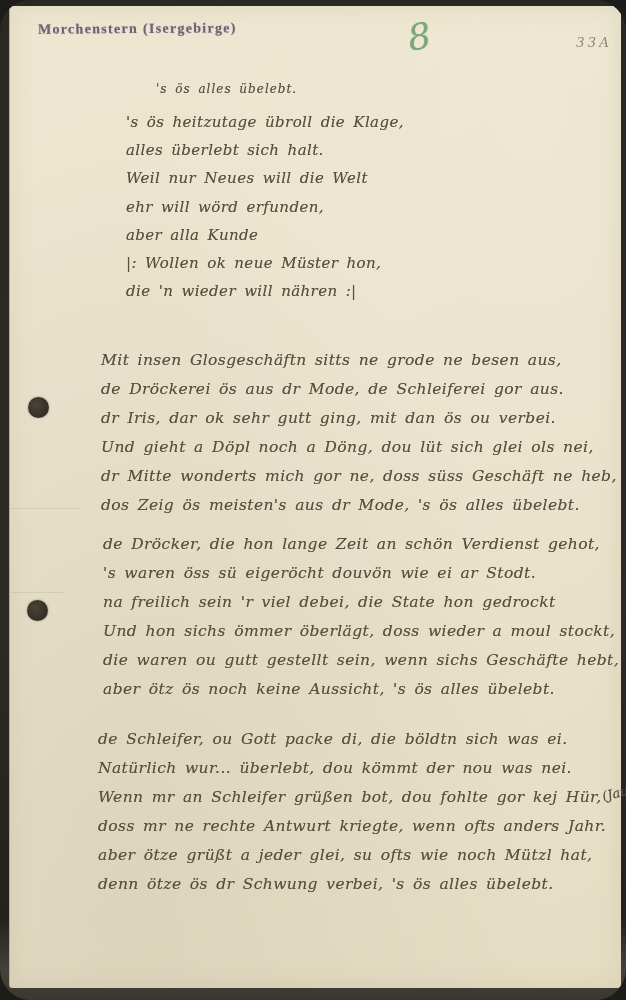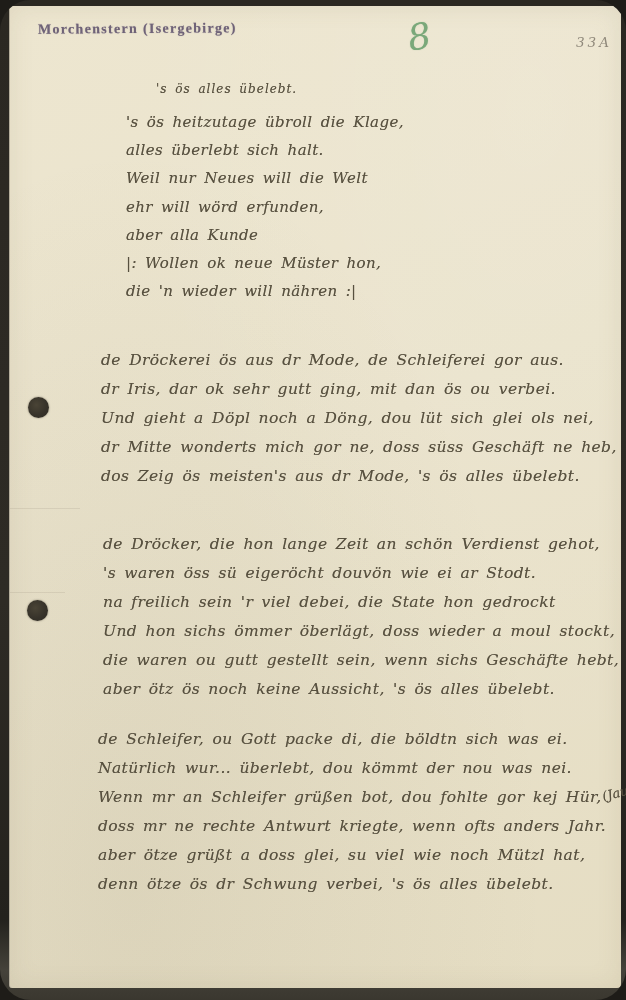--- a/index.html
+++ b/index.html
@@ -92,20 +92,21 @@
         <div class="poem-line">'s ös heitzutage übroll die Klage,</div>
         <div class="poem-line">alles überlebt sich halt.</div>
         <div class="poem-line">Weil nur Neues will die Welt</div>
         <div class="poem-line">ehr will wörd erfunden,</div>
         <div class="poem-line">aber alla Kunde</div>
         <div class="poem-line">|: Wollen ok neue Müster hon,</div>
         <div class="poem-line">die 'n wieder will nähren :|</div>
       </div>
 
     <div id="stanza-2" class="stanza hand" style="left:91px;top:340px;">
+        <div class="poem-line">Mit insen Glosgeschäftn sitts ne grode ne besen aus,</div>
         <div class="poem-line">de Dröckerei ös aus dr Mode, de Schleiferei gor aus.</div>
         <div class="poem-line">dr Iris, dar ok sehr gutt ging, mit dan ös ou verbei.</div>
         <div class="poem-line">Und gieht a Döpl noch a Döng, dou lüt sich glei ols nei,</div>
         <div class="poem-line">dr Mitte wonderts mich gor ne, doss süss Geschäft ne heb,</div>
         <div class="poem-line">dos Zeig ös meisten's aus dr Mode, 's ös alles übelebt.</div>
       </div>
 
     <div id="stanza-3" class="stanza hand" style="left:93px;top:524px;">
         <div class="poem-line">de Dröcker, die hon lange Zeit an schön Verdienst gehot,</div>
         <div class="poem-line">'s waren öss sü eigeröcht douvön wie ei ar Stodt.</div>
@@ -113,21 +114,21 @@
         <div class="poem-line">Und hon sichs ömmer öberlägt, doss wieder a moul stockt,</div>
         <div class="poem-line">die waren ou gutt gestellt sein, wenn sichs Geschäfte hebt,</div>
         <div class="poem-line">aber ötz ös noch keine Aussicht, 's ös alles übelebt.</div>
       </div>
 
     <div id="stanza-4" class="stanza hand" style="left:88px;top:719px;">
         <div class="poem-line">de Schleifer, ou Gott packe di, die böldtn sich was ei.</div>
         <div class="poem-line">Natürlich wur... überlebt, dou kömmt der nou was nei.</div>
         <div class="poem-line">Wenn mr an Schleifer grüßen bot, dou fohlte gor kej Hür,</div>
         <div class="poem-line">doss mr ne rechte Antwurt kriegte, wenn ofts anders Jahr.</div>
-        <div class="poem-line">aber ötze grüßt a doss glei, su viel wie noch Mützl hat,</div>
+        <div class="poem-line">aber ötze grüßt a jeder glei, su ofts wie noch Mützl hat,</div>
         <div class="poem-line">denn ötze ös dr Schwung verbei, 's ös alles übelebt.</div>
       </div>
 
     <div class="margin-note hand">(Jaus</div>
 
     <div class="crease" style="left:0;top:502px;width:70px;"></div>
     <div class="crease" style="left:0;top:586px;width:55px;"></div>
   </div>
 
   <div class="hole" style="left:28px;top:397px;"></div>

